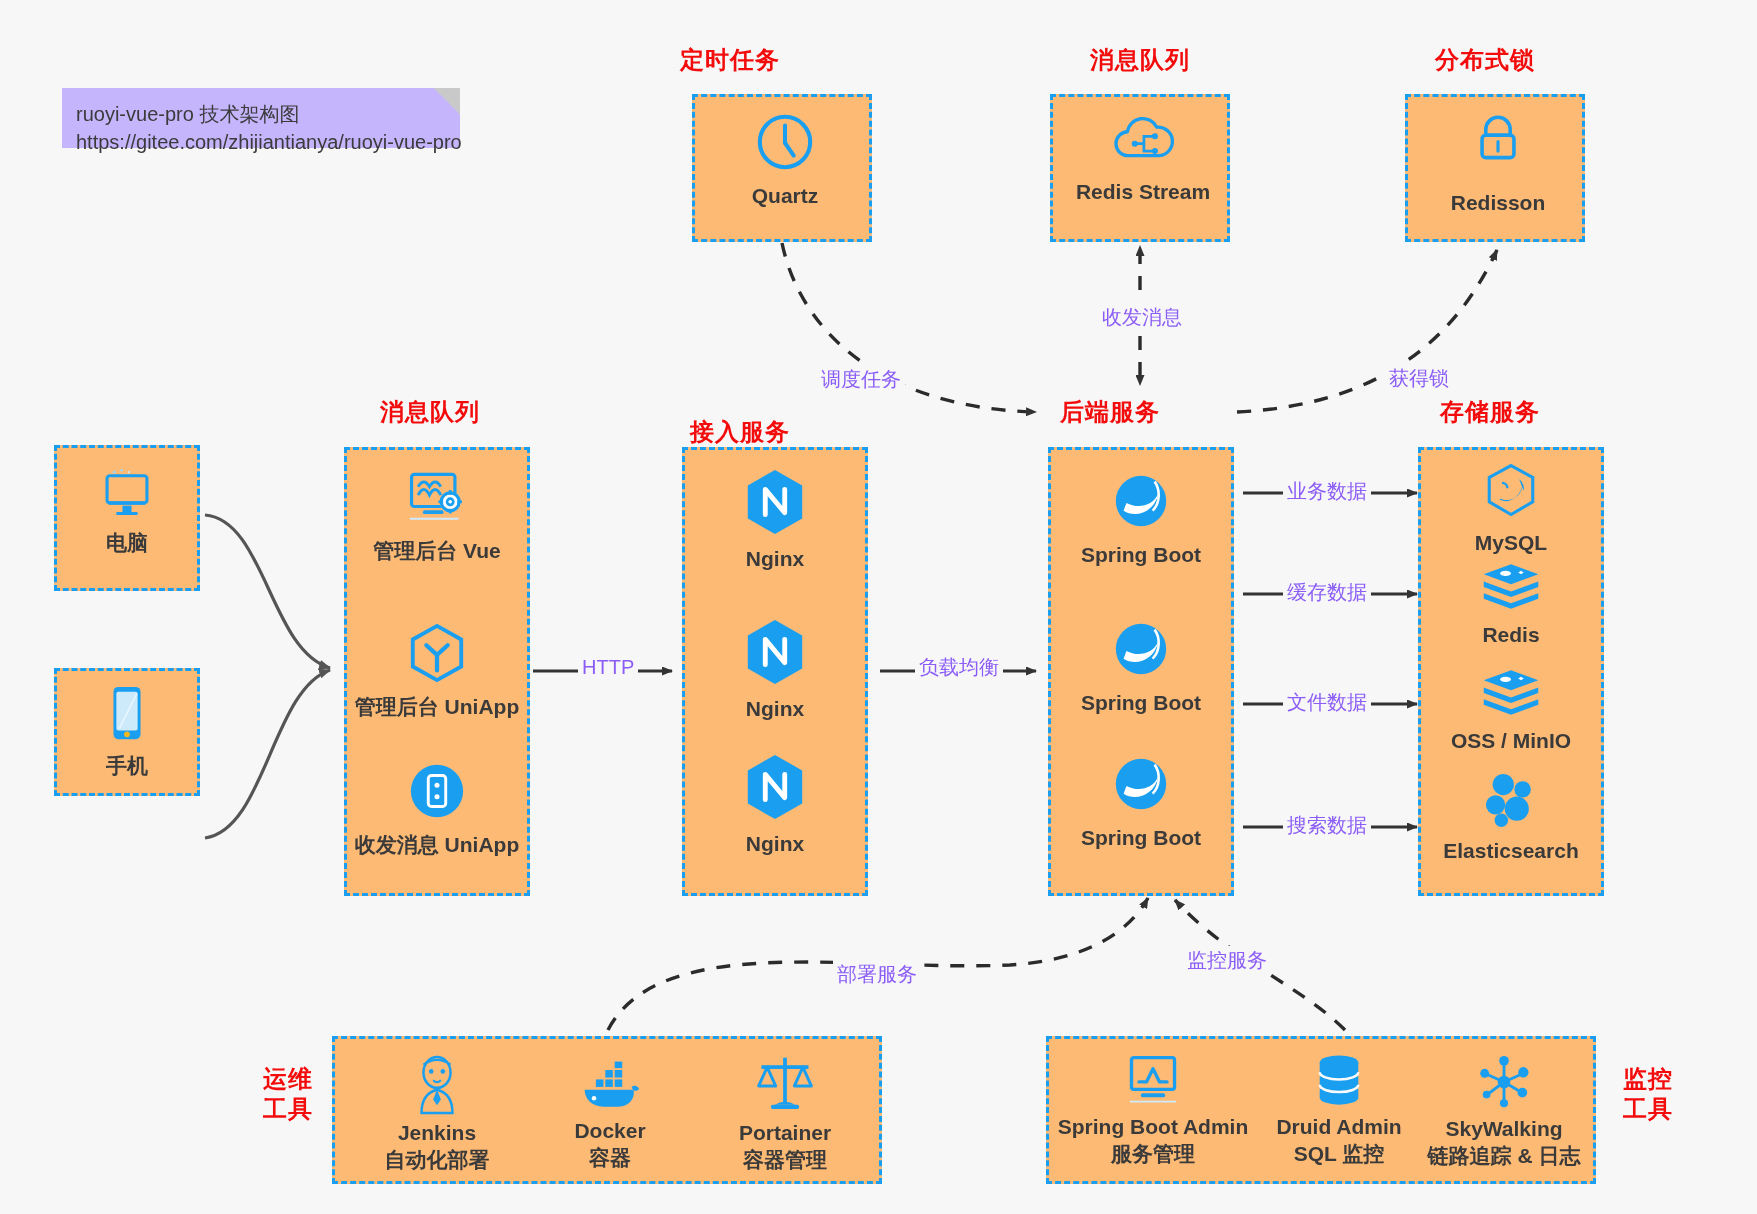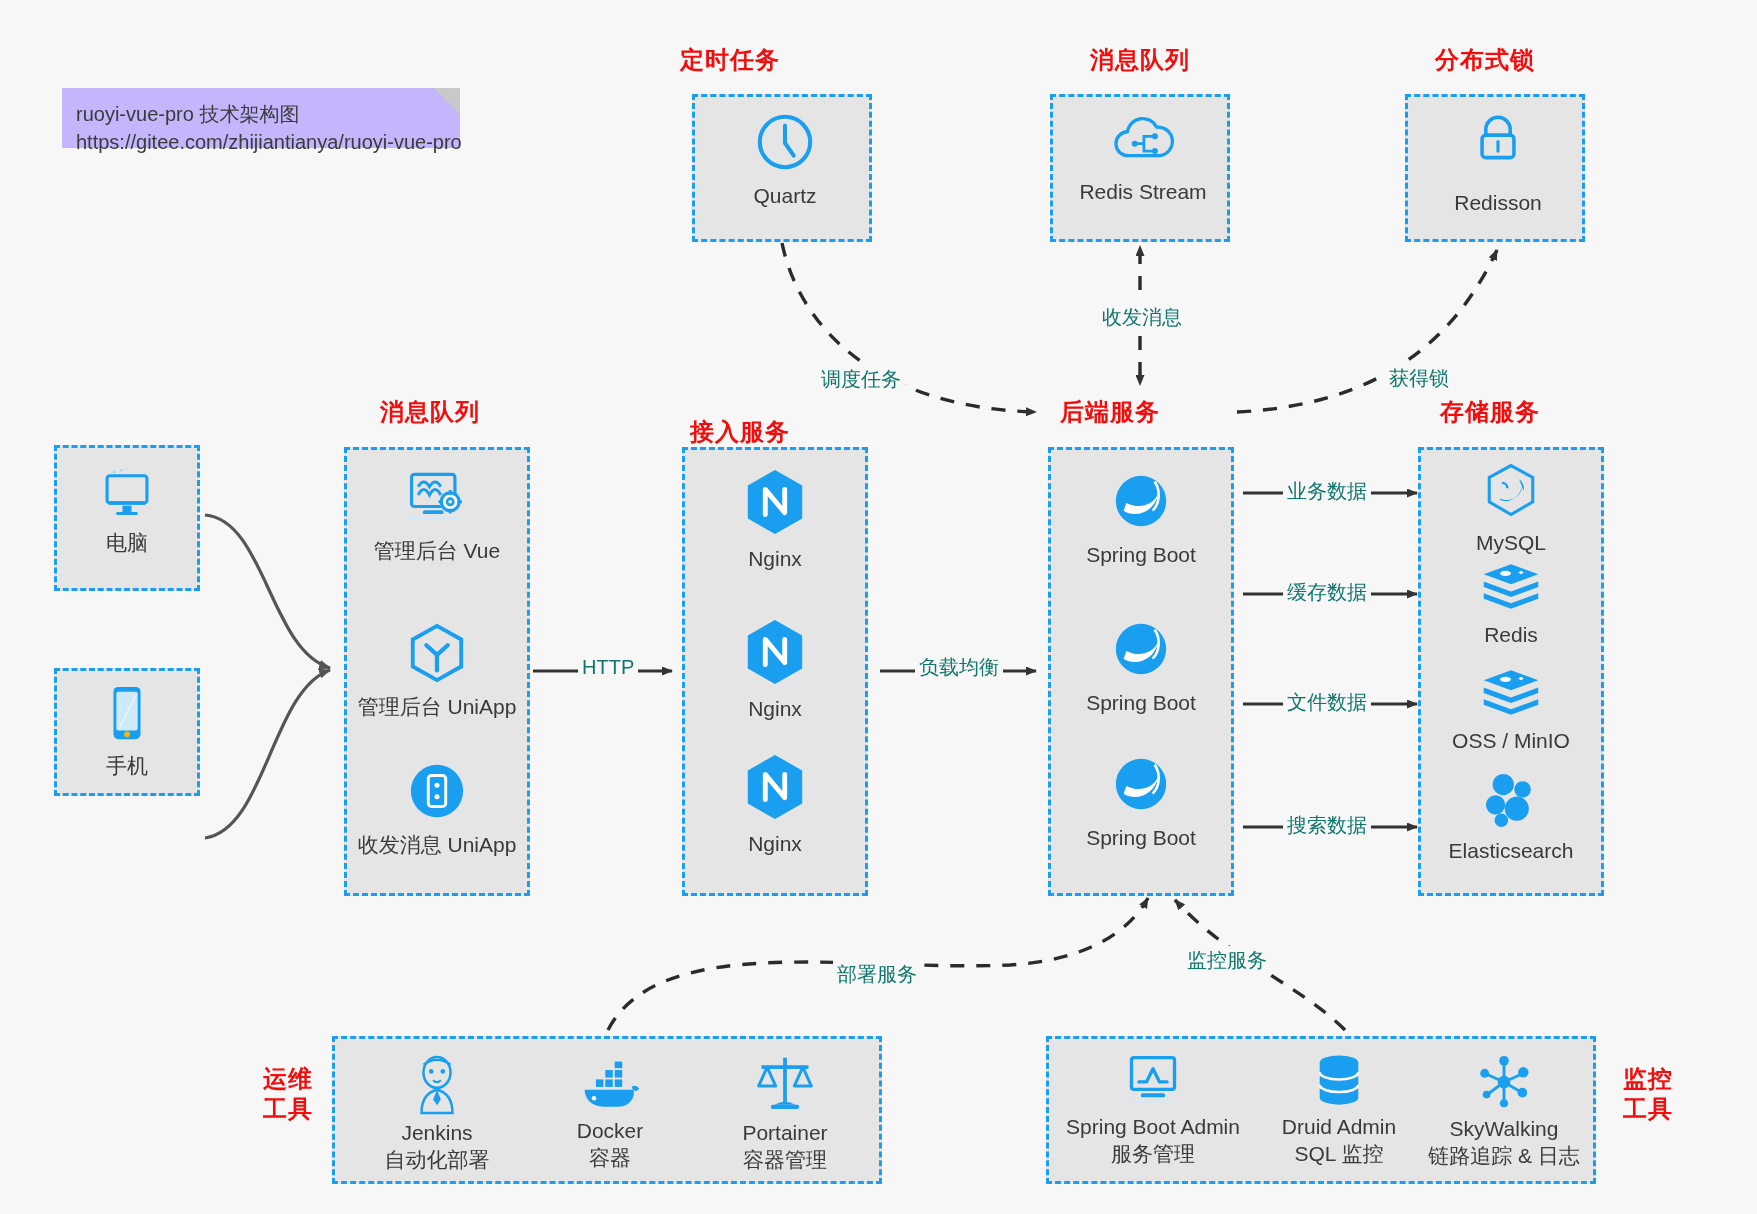--- a/index.html
+++ b/index.html
@@ -23,22 +23,23 @@
   .note .fold{
     position:absolute;right:0;top:0;width:26px;height:26px;
     background:linear-gradient(225deg,#c9c9c9 0 50%,transparent 50% 100%);
   }
   .note-line{white-space:nowrap;}
 
   
   .gbox{
     position:absolute;
     border:3px dashed #1a9ff0;
-    background:#e5e5e5;
+    background:#fdba74;
     box-sizing:border-box;
+    font-weight:bold;
   }
   .gtitle{
     position:absolute;
     color:#f30c0c;
     font-weight:bold;
     font-size:24px;
     text-align:center;
     white-space:nowrap;
     letter-spacing:1px;
   }
@@ -54,21 +55,21 @@
     color:#3a3a3a;font-size:21px;line-height:26px;margin-top:6px;white-space:nowrap;
   }
   .node .cap2{
     color:#3a3a3a;font-size:21px;line-height:27px;white-space:nowrap;
   }
   .ico{display:block;}
 
   
   .elabel{
     position:absolute;
-    font-size:20px;color:#0f766e;
+    font-size:20px;color:#8b5cf6;
     background:#f7f7f7;
     padding:1px 4px;
     white-space:nowrap;
   }
   svg.layer{position:absolute;left:0;top:0;width:1757px;height:1214px;pointer-events:none;}
 </style>
 </head>
 <body>
 
 <div id="stage">

